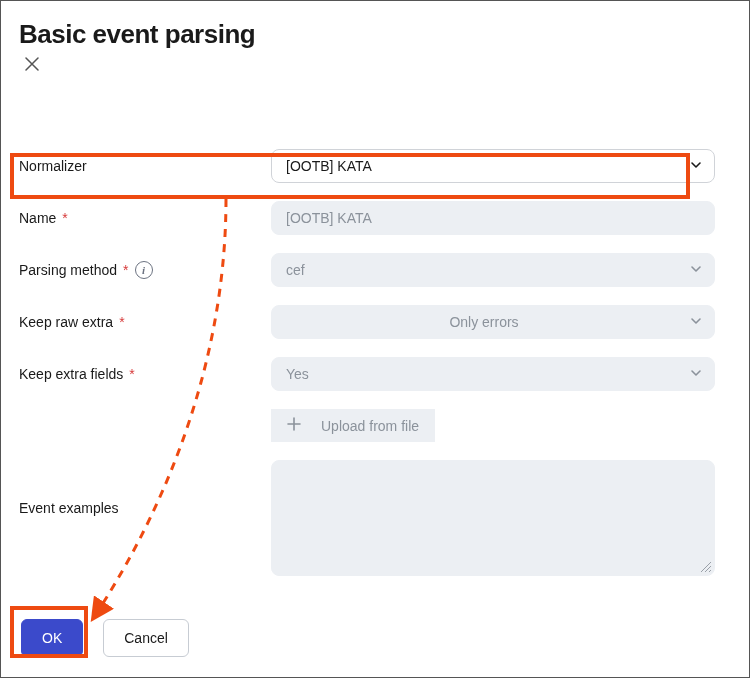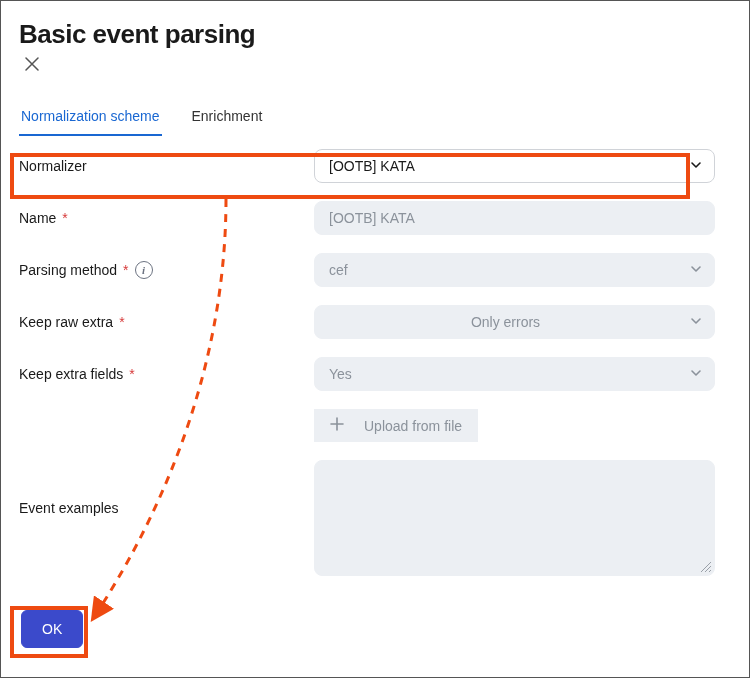--- a/index.html
+++ b/index.html
@@ -27,42 +27,42 @@
   .tab { padding:0 2px 10px 2px; font-size:14px; color:#333; cursor:pointer; }
   .tab.active { color:#1967d2; border-bottom:2px solid #1967d2; font-weight:500; }
   .body {
     padding:0 34px 0 18px;
     position:absolute; top:130px; left:0; right:0; bottom:62px;
     overflow-y:scroll;
   }
   .row { display:flex; align-items:center; margin-top:18px; }
   .lbl { width:252px; display:flex; align-items:center; gap:6px; font-size:14px; color:#1a1a1a; }
   .req { color:#d63939; }
-  .field { flex:1;margin-left:43px; }
+  .field { flex:1; }
   .select, .text, .textarea {
     width:100%; border:1px solid #d0d3d8; border-radius:8px;
     padding:8px 32px 8px 14px; font-size:14px; color:#1a1a1a;
     background:#fff; position:relative;
   }
   .select.disabled, .text.disabled {
     background:#eceff3; border-color:#eceff3; color:#8b929b; cursor:default;
   }
   .select .chev { position:absolute; right:12px; top:50%; transform:translateY(-50%); color:#8b929b; }
   .select.enabled .chev { color:#1a1a1a; }
   .upload-btn {
     display:inline-flex; align-items:center; gap:20px;
     background:#eceff3; color:#8b929b; border:none; border-radius:0;
     padding:8px 16px; font-size:14px; cursor:default;
   }
   .textarea {
     min-height:116px; resize:both; padding:10px 14px; background:#eceff3; border-color:#eceff3;
   }
   .section-title { font-size:22px; font-weight:700; margin-top:28px; padding-bottom:2px; }
   .footer {
-    position:absolute; bottom:17px; left:0; right:0; height:62px;
+    position:absolute; bottom:8px; left:0; right:0; height:62px;
     display:flex; align-items:center; gap:20px; padding:0 20px;
     background:#fff;
   }
   .btn { border-radius:6px; padding:10px 20px; font-size:14px; cursor:pointer; }
   .btn.primary { background:#3b4acb; color:#fff; border:1px solid #3b4acb; font-weight:500; }
   .btn.secondary { background:#fff; color:#1a1a1a; border:1px solid #c7ccd3; }
   .info-icon {
     width:18px; height:18px; border:1.5px solid #6b7280; border-radius:50%;
     display:inline-flex; align-items:center; justify-content:center;
     font-size:11px; font-weight:700; color:#6b7280; font-family:Georgia, serif; font-style:italic;
@@ -88,24 +88,20 @@
 
   <div class="header">
     <div class="title">Basic event parsing</div>
     <div class="close">
       <svg width="14" height="14" viewBox="0 0 14 14">
           <path d="M1 1 L13 13 M13 1 L1 13" stroke="#555" stroke-width="1.5" fill="none" stroke-linecap="round"></path>
         </svg>
     </div>
   </div>
 
-  <div class="tabs">
-    <div class="tab active">Normalization scheme</div>
-    <div class="tab">Enrichment</div>
-  </div>
 
   <div class="body">
 
     <div class="row" style="margin-top:18px;">
       <div class="lbl">
           <span>Normalizer</span>
         </div>
       <div class="field">
         <div class="select enabled" style="position:relative;">
           <span>[OOTB] KATA</span>
@@ -208,20 +204,21 @@
         </div>
       </div>
     </div>
 
     <div class="section-title">Mapping</div>
 
   </div>
 
   <div class="footer">
     <button class="btn primary">OK</button>
+    <button class="btn secondary">Cancel</button>
   </div>
 
   <div class="annot-box1"></div>
   <div class="annot-box2"></div>
   <svg class="annot-line">
     <defs>
       <marker id="arrowhead" markerWidth="8" markerHeight="8" refX="6" refY="4" orient="auto">
         <path d="M0 0 L8 4 L0 8 Z" fill="#ee4a11"></path>
       </marker>
     </defs>

